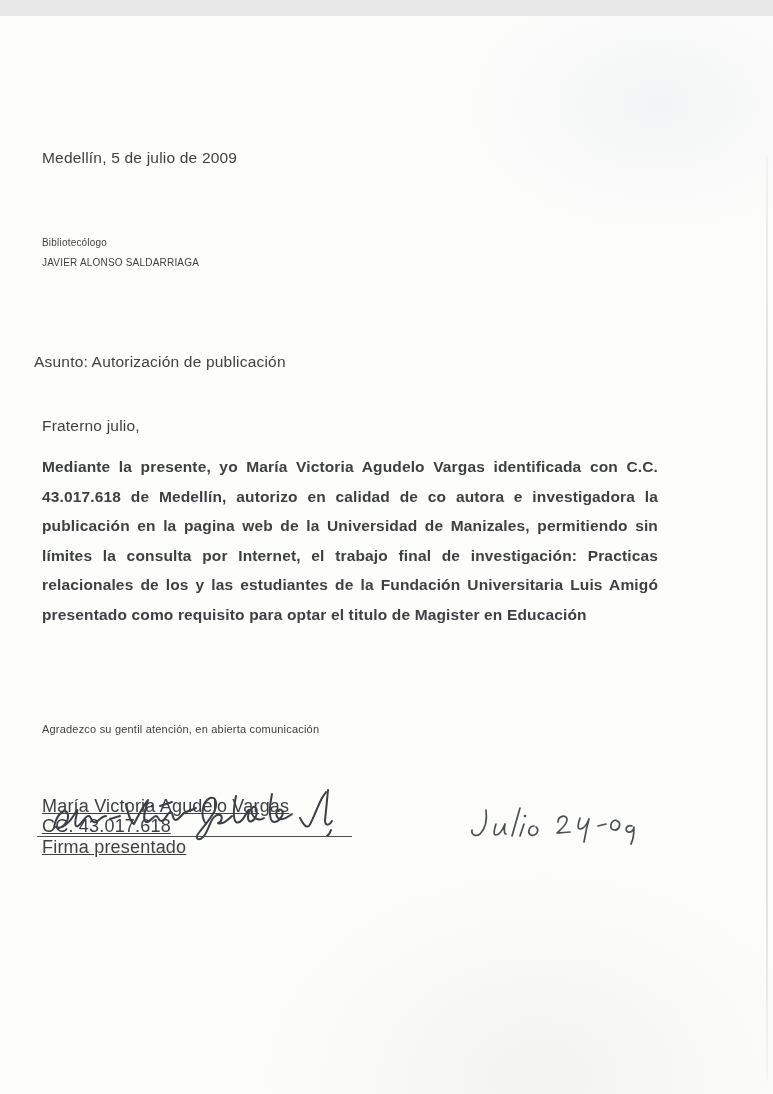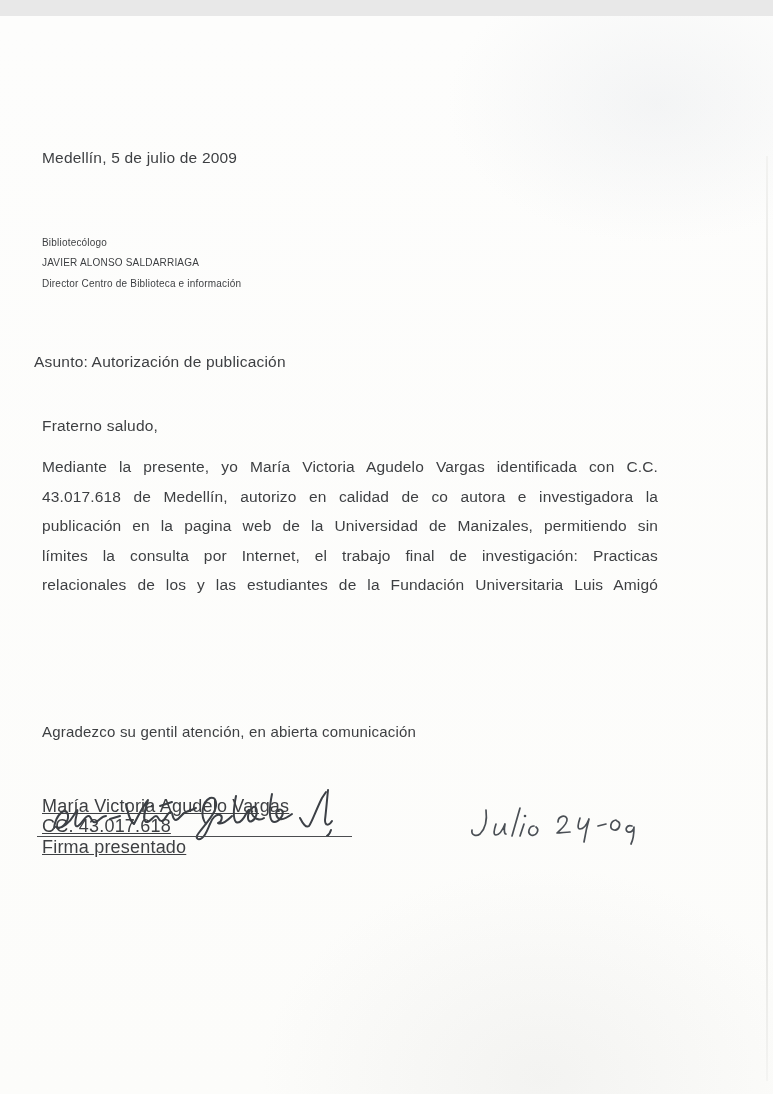--- a/index.html
+++ b/index.html
@@ -22,23 +22,24 @@
   .recipient    { left: 42px; top: 217px; font-size: 10px; line-height: 20.3px; letter-spacing: 0.2px; }
   .subject-line { left: 34px; top: 337px; font-size: 15.5px; letter-spacing: 0.2px; }
   .salutation   { left: 42px; top: 401px; font-size: 15.5px; letter-spacing: 0.2px; }
   .body-block   { left: 42px; top: 436px; width: 616px; font-size: 15.5px; }
   .body-line {
     line-height: 29.5px;
     text-align: justify;
     text-align-last: justify;
     white-space: normal;
     letter-spacing: 0.15px;
+    font-weight: bold;
   }
   .body-line.last { text-align-last: left; }
-  .closing      { left: 42px; top: 707px; font-size: 15px; letter-spacing: 0.2px; }
+  .closing      { left: 42px; top: 707px; font-size: 11px; letter-spacing: 0.2px; }
   .signature-svg { left: 44px; top: 772px; }
   .signature-line {
     left: 37px; top: 820px; width: 315px; height: 0;
     border-top: 1.5px solid #4b4d50;
   }
   .signer-block { left: 42px; top: 780px; font-size: 18px; line-height: 20.3px; letter-spacing: 0.2px; text-decoration: underline; }
   .hand-date-svg { left: 458px; top: 788px; }
   .ink { fill: none; stroke: #3c4046; stroke-width: 2; stroke-linecap: round; stroke-linejoin: round; }
   .ink-thin { fill: none; stroke: #4a4f55; stroke-width: 1.7; stroke-linecap: round; stroke-linejoin: round; }
   .edge-shadow-right {
@@ -58,33 +59,33 @@
 </head>
 <body>
 
 <div class="scan">
 
   <div class="abs date-line">Medellín, 5 de julio de 2009</div>
 
   <div class="abs recipient">
     <div>Bibliotecólogo</div>
     <div>JAVIER ALONSO SALDARRIAGA</div>
-    <div>Director Centro de Biblioteca e información</div>
   </div>
 
   <div class="abs subject-line">Asunto: Autorización de publicación</div>
 
-  <div class="abs salutation">Fraterno saludo,</div>
+  <div class="abs salutation">Fraterno julio,</div>
 
   <div class="abs body-block">
     <div class="body-line">Mediante la presente, yo María Victoria Agudelo Vargas   identificada con C.C.</div>
     <div class="body-line">43.017.618 de Medellín, autorizo en calidad de co autora e investigadora la</div>
     <div class="body-line">publicación en la pagina web de la Universidad de Manizales, permitiendo sin</div>
     <div class="body-line">límites la consulta por Internet, el trabajo final de investigación: Practicas</div>
     <div class="body-line">relacionales de los y las estudiantes de la Fundación Universitaria Luis Amigó</div>
+    <div class="body-line last">presentado como requisito para optar el titulo de Magister en Educación</div>
   </div>
 
   <div class="abs closing">Agradezco su gentil atención, en abierta comunicación</div>
 
   <svg class="abs signature-svg" width="300" height="55" viewBox="0 0 300 55" aria-label="María Victoria Agudelo V.">
     <path class="ink" d="M10,40 C12,26 22,18 24,27 C25,34 16,43 12,39 C18,42 26,34 30,27 C33,22 34,20 33,25 C31,33 30,40 34,38 C39,35 41,27 45,28 C48,29 47,36 52,34 C56,32 58,28 62,28"></path>
     <path class="ink" d="M66,31 L76,28"></path>
     <path class="ink" d="M82,16 C84,26 86,34 90,36 C94,28 99,18 104,12 C101,22 98,32 102,34 C106,35 109,28 112,28 C115,28 114,34 118,33 C122,32 123,24 127,24 C129,24 128,32 132,32 C136,31 138,25 142,24 C145,23 148,22 152,20"></path>
     <path class="ink" d="M116,18 L128,14"></path>
     <circle cx="108" cy="18" r="1.3" fill="#3c4046" stroke="none"></circle>

